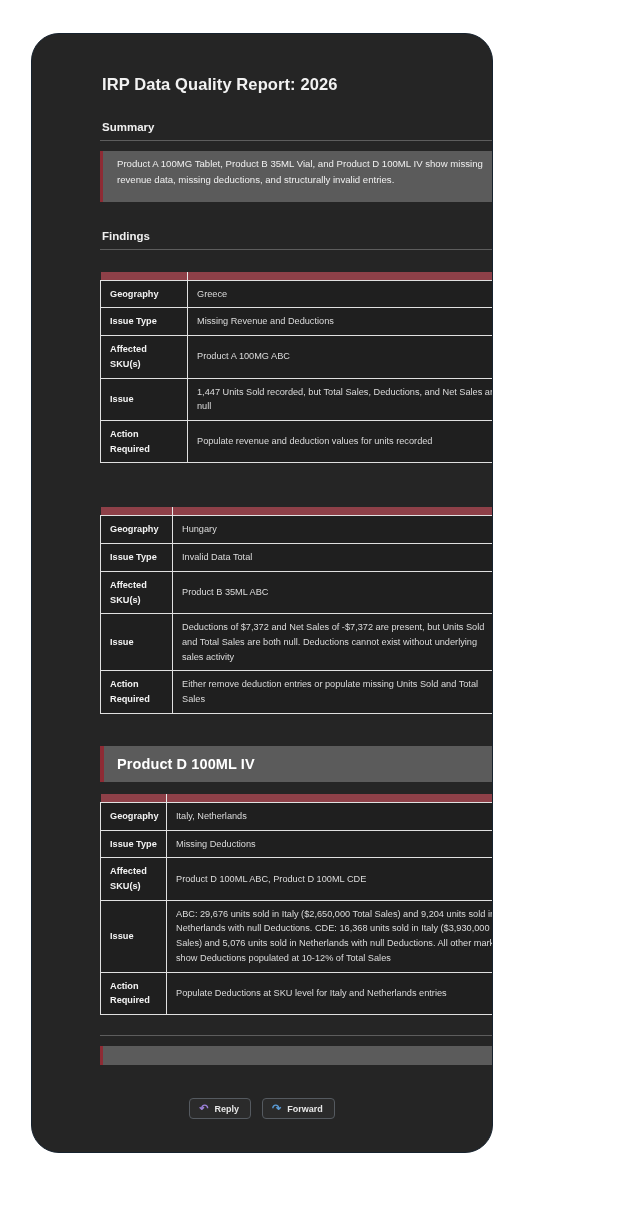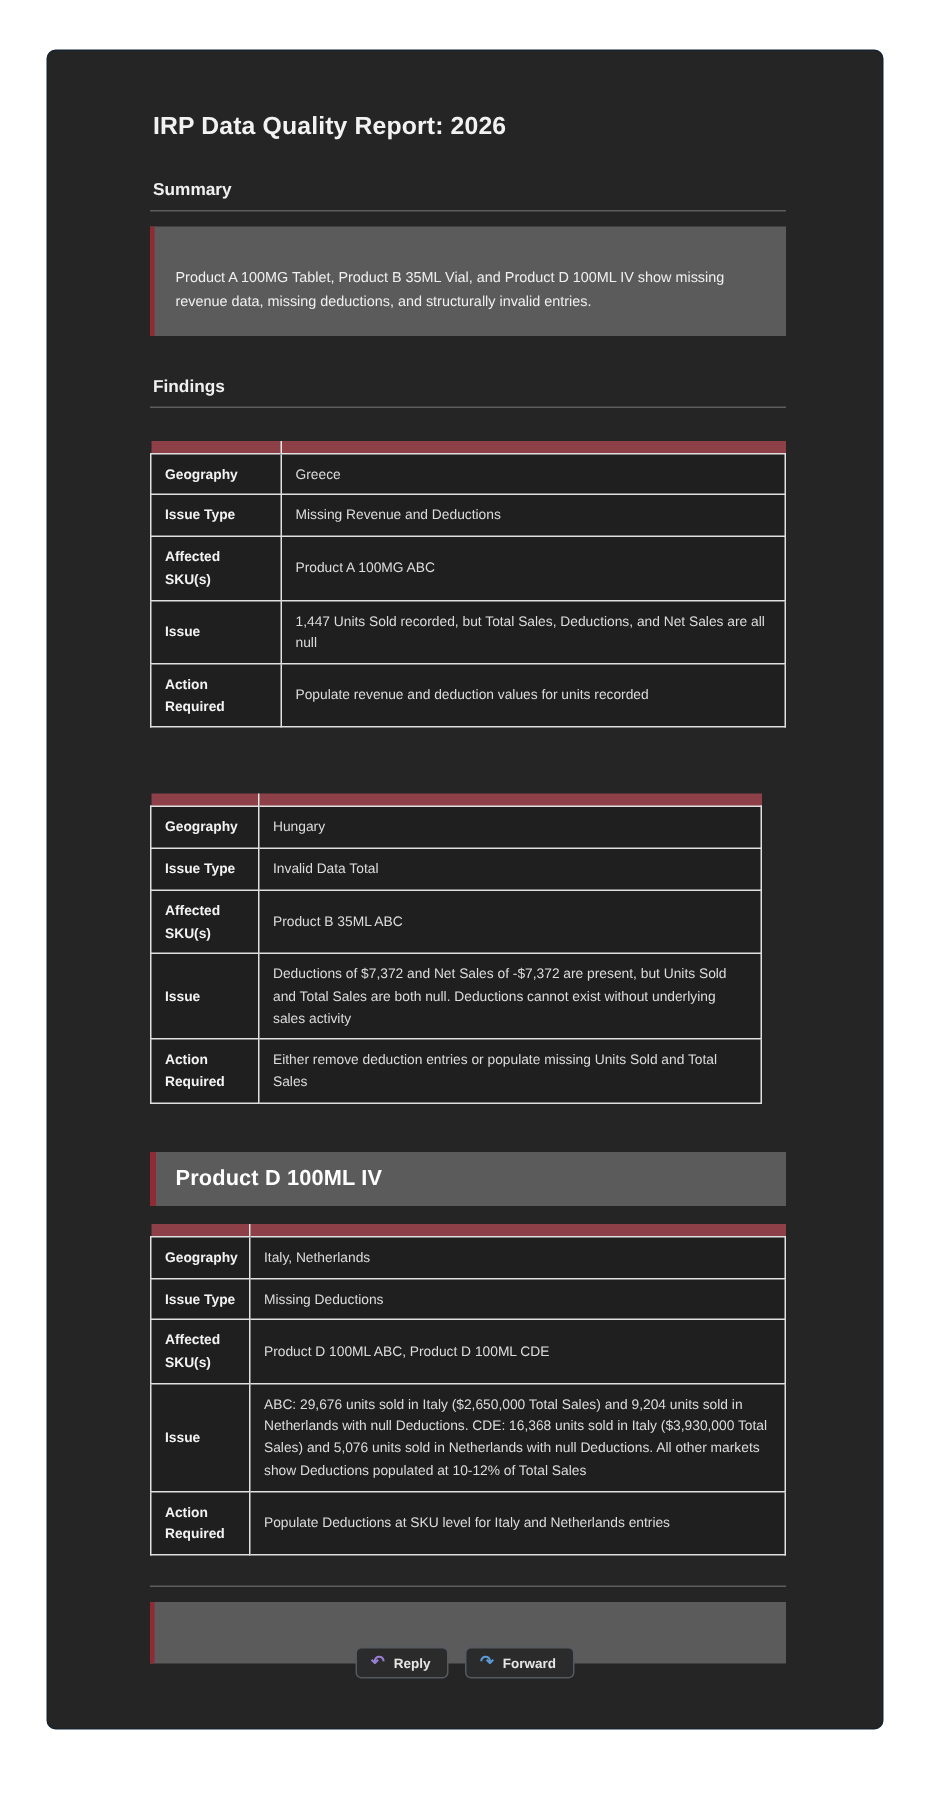--- a/index.html
+++ b/index.html
@@ -20,25 +20,25 @@
     width: 620px;
     height: 1206px;
     background: #ffffff;
   }
 
   
   .card {
     position: absolute;
     left: 31px;
     top: 33px;
-    width: 558px;
+    width: 462px;
     height: 1120px;
     background: #252525;
     border: 1.5px solid #16222e;
-    border-radius: 6px;
+    border-radius: 28px;
     box-sizing: border-box;
     overflow: hidden;
   }
 
   .content {
     position: absolute;
     left: 68px;
     top: 41px;
     width: 424px;
     box-sizing: border-box;
@@ -65,21 +65,21 @@
   .rule {
     height: 1px;
     background: #5d5d5d;
     margin: 0 0 10px 0;
   }
 
   
   .callout {
     background: #5b5b5b;
     border-left: 3px solid #8e2b34;
-    padding: 27px 16px 14px 14px;
+    padding: 5px 16px 14px 14px;
     box-sizing: border-box;
     color: #f0f0f0;
     font-size: 9.6px;
     line-height: 1.65;
   }
   .callout p {
     margin: 0;
   }
 
   

